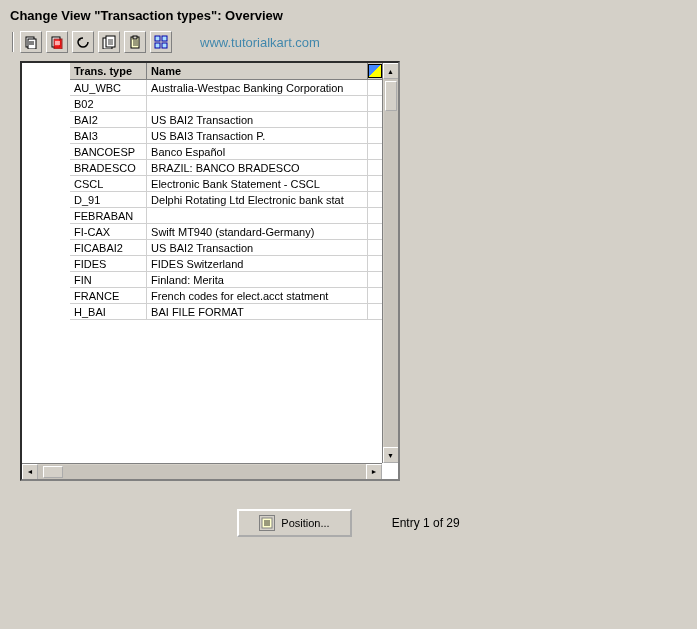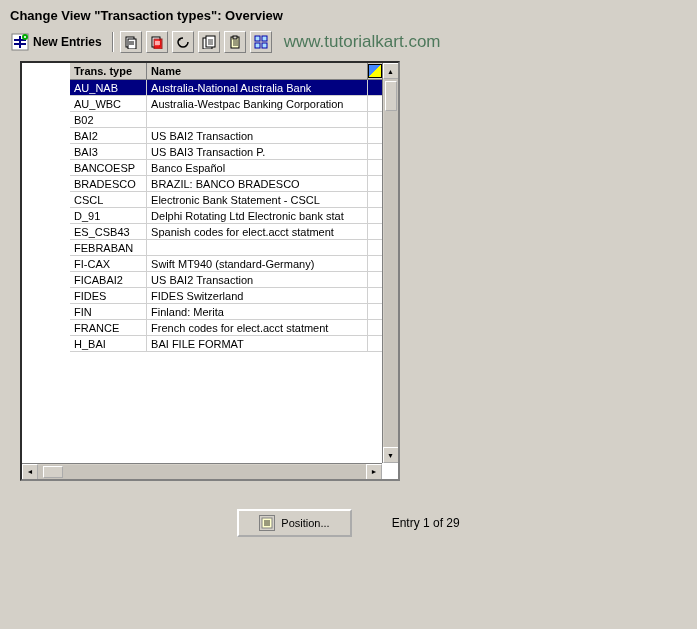--- a/index.html
+++ b/index.html
@@ -50,23 +50,23 @@
     }
 
     .toolbar-label {
       font-size: 12px;
       font-weight: bold;
       color: #000;
       margin-right: 4px;
     }
 
     .watermark {
-      color: #14532d;
-      font-size: 17px;
-      margin-left: 8px;
+      color: #0369a1;
+      font-size: 13px;
+      margin-left: 24px;
       opacity: 0.7;
     }
 
     .toolbar-separator {
       width: 2px;
       height: 20px;
       background-color: #808080;
       border-right: 1px solid #ffffff;
       margin: 0 2px;
     }
@@ -222,32 +222,20 @@
 <body>
 
 <div class="window">
 
   <div class="title-bar">
     <span>Change View "Transaction types": Overview</span>
   </div>
 
   <div class="toolbar">
 
-    <div style="display:flex;align-items:center;gap:3px;cursor:pointer;">
-      <svg width="20" height="20" viewBox="0 0 20 20">
-        <rect x="2" y="2" width="16" height="16" fill="#ffffff" stroke="#808080" stroke-width="1"></rect>
-        <rect x="4" y="7" width="12" height="2" fill="#000080"></rect>
-        <rect x="4" y="11" width="12" height="2" fill="#000080"></rect>
-        <rect x="9" y="4" width="2" height="12" fill="#000080"></rect>
-        <circle cx="15" cy="5" r="3" fill="#00aa00"></circle>
-        <line x1="14" y1="5" x2="16" y2="5" stroke="#fff" stroke-width="1.2"></line>
-        <line x1="15" y1="4" x2="15" y2="6" stroke="#fff" stroke-width="1.2"></line>
-      </svg>
-      <span class="toolbar-label">New Entries</span>
-    </div>
 
     <div class="toolbar-separator"></div>
 
     <button class="toolbar-btn" title="Copy row">
       <svg width="14" height="14" viewBox="0 0 14 14">
         <rect x="2" y="2" width="8" height="10" fill="#fff" stroke="#000" stroke-width="1"></rect>
         <rect x="4" y="4" width="8" height="10" fill="#fff" stroke="#000" stroke-width="1"></rect>
         <line x1="5" y1="7" x2="10" y2="7" stroke="#000" stroke-width="1"></line>
         <line x1="5" y1="9" x2="10" y2="9" stroke="#000" stroke-width="1"></line>
       </svg>
@@ -329,25 +317,20 @@
               </th>
               <th class="col-name">
                 <span>Name</span>
               </th>
               <th style="width:16px;padding:0;">
                 <div style="width:14px;height:14px;background:linear-gradient(135deg,#4488ff 50%,#ffff00 50%);border:1px solid #000;margin:1px auto;"></div>
               </th>
             </tr>
           </thead>
           <tbody id="table-body">
-          <tr class="selected">
-                <td class="col-type">AU_NAB</td>
-                <td class="col-name">Australia-National Australia Bank</td>
-                <td></td>
-              </tr>
               <tr>
                 <td class="col-type">AU_WBC</td>
                 <td class="col-name">Australia-Westpac Banking Corporation</td>
                 <td></td>
               </tr>
               <tr>
                 <td class="col-type">B02</td>
                 <td class="col-name"></td>
                 <td></td>
               </tr>
@@ -372,25 +355,20 @@
                 <td></td>
               </tr>
               <tr>
                 <td class="col-type">CSCL</td>
                 <td class="col-name">Electronic Bank Statement - CSCL</td>
                 <td></td>
               </tr>
               <tr>
                 <td class="col-type">D_91</td>
                 <td class="col-name">Delphi Rotating Ltd Electronic bank stat</td>
-                <td></td>
-              </tr>
-              <tr>
-                <td class="col-type">ES_CSB43</td>
-                <td class="col-name">Spanish codes for elect.acct statment</td>
                 <td></td>
               </tr>
               <tr>
                 <td class="col-type">FEBRABAN</td>
                 <td class="col-name"></td>
                 <td></td>
               </tr>
               <tr>
                 <td class="col-type">FI-CAX</td>
                 <td class="col-name">Swift MT940 (standard-Germany)</td>

